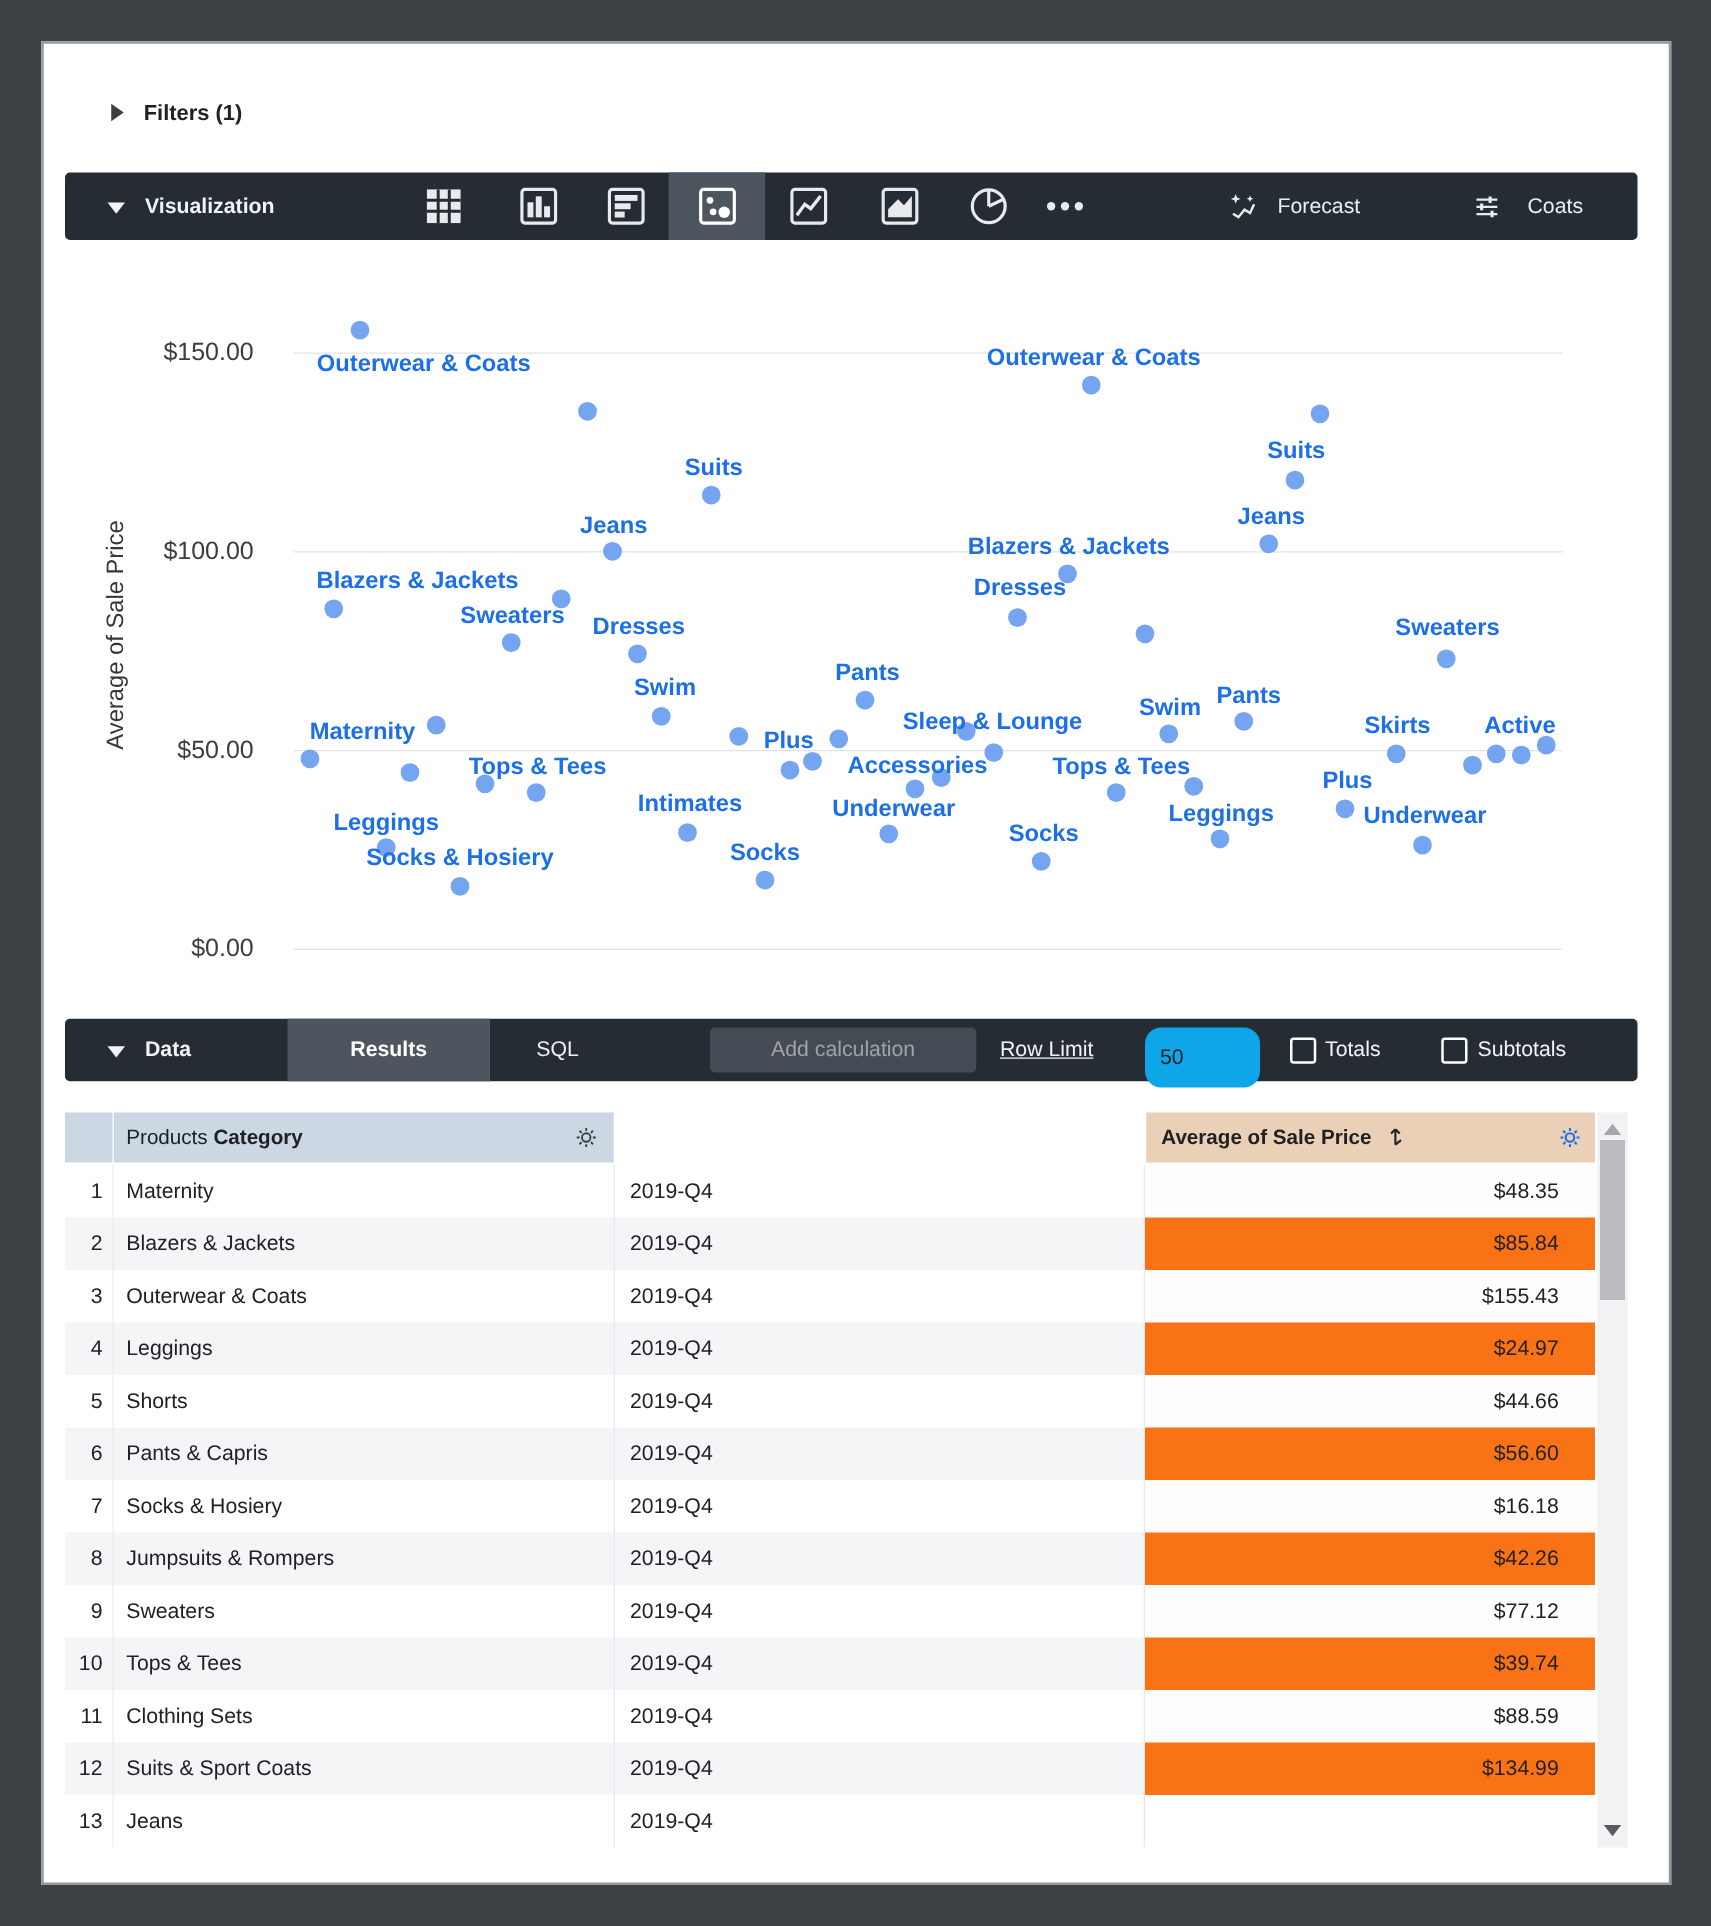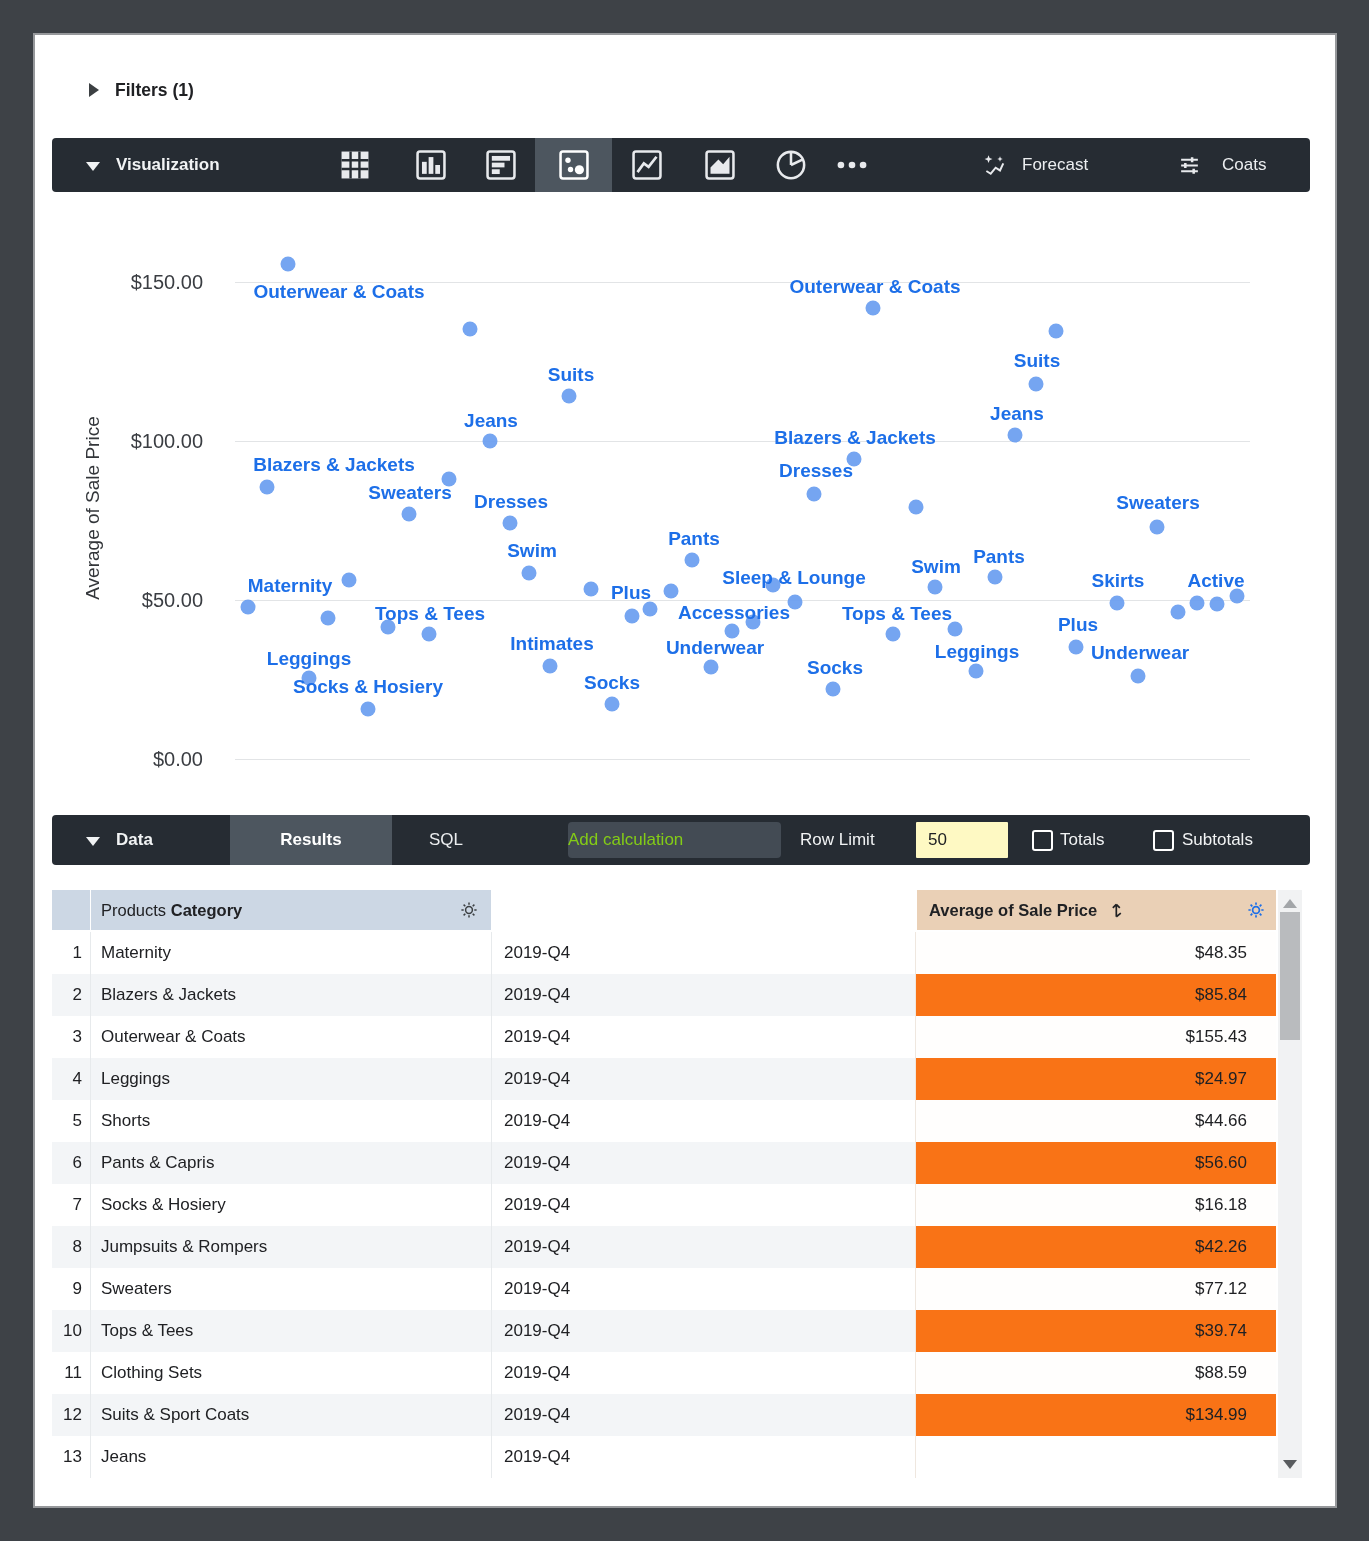--- a/index.html
+++ b/index.html
@@ -19,23 +19,23 @@
   .viz-bar{top:138px;height:54px;}
   .data-bar{top:815px;height:50px;}
   .caret-down{position:absolute;width:0;height:0;border-left:7px solid transparent;border-right:7px solid transparent;border-top:9px solid #f1f3f4;}
   .bar-label{position:absolute;color:#f1f3f4;font-size:17px;font-weight:600;}
   .vicon{position:absolute;top:8px;width:38px;height:38px;}
   .vicon svg{width:38px;height:38px;}
   .viz-selected-bg{position:absolute;left:483px;top:0;width:77px;height:54px;background:#4d565f;}
   .bar-btn-label{position:absolute;color:#eceef0;font-size:17px;}
   .results-tab{position:absolute;left:178px;top:0;width:162px;height:50px;background:#4d565f;color:#ffffff;font-weight:700;font-size:17px;text-align:center;line-height:50px;}
   .sql-tab{position:absolute;left:377px;top:0;height:50px;line-height:50px;color:#eceef0;font-size:17px;}
-  .add-calc{position:absolute;left:516px;top:7px;width:213px;height:36px;background:#434b54;border-radius:4px;color:#84cc16;font-size:17px;text-align:left;line-height:36px;}
-  .rowlimit-label{position:absolute;left:748px;top:0;line-height:50px;color:#f1f3f4;font-size:17px;}
-  .rowlimit-input{position:absolute;left:864px;top:7px;width:80px;height:36px;background:#fef9c3;border:none;border-radius:1px;font-family:"Liberation Sans",sans-serif;font-size:17px;color:#202124;padding:0 0 0 12px;}
+  .add-calc{position:absolute;left:516px;top:7px;width:213px;height:36px;background:#434b54;border-radius:4px;color:#a3a3a3;font-size:17px;text-align:center;line-height:36px;}
+  .rowlimit-label{position:absolute;left:748px;top:0;line-height:50px;color:#f1f3f4;font-size:17px;text-decoration:underline;}
+  .rowlimit-input{position:absolute;left:864px;top:7px;width:80px;height:48px;background:#0ea5e9;border:none;border-radius:13px;font-family:"Liberation Sans",sans-serif;font-size:17px;color:#202124;padding:0 0 0 12px;}
   .checkbox{position:absolute;top:15px;width:17px;height:17px;border:2.5px solid #ffffff;border-radius:3px;background:transparent;}
   .cb-label{position:absolute;top:0;line-height:50px;color:#f1f3f4;font-size:17px;}
 
   
   .chart-layer{position:absolute;left:0;top:0;width:1369px;height:1541px;z-index:1;}
   .gridline{position:absolute;left:235px;width:1015px;height:1px;background:#e2e4e6;}
   .ytick{position:absolute;left:83px;width:120px;text-align:right;font-size:20px;color:#3a3d42;}
   .y-axis-title{position:absolute;left:93px;top:508px;transform:translate(-50%,-50%) rotate(-90deg);font-size:19px;color:#33363a;white-space:nowrap;}
   .dot{position:absolute;width:15px;height:15px;border-radius:50%;background:rgba(106,158,240,0.93);transform:translate(-50%,-50%);}
   .pt-label{position:absolute;transform:translate(-50%,-50%);font-size:19px;font-weight:700;color:#1d6fe8;white-space:nowrap;}

